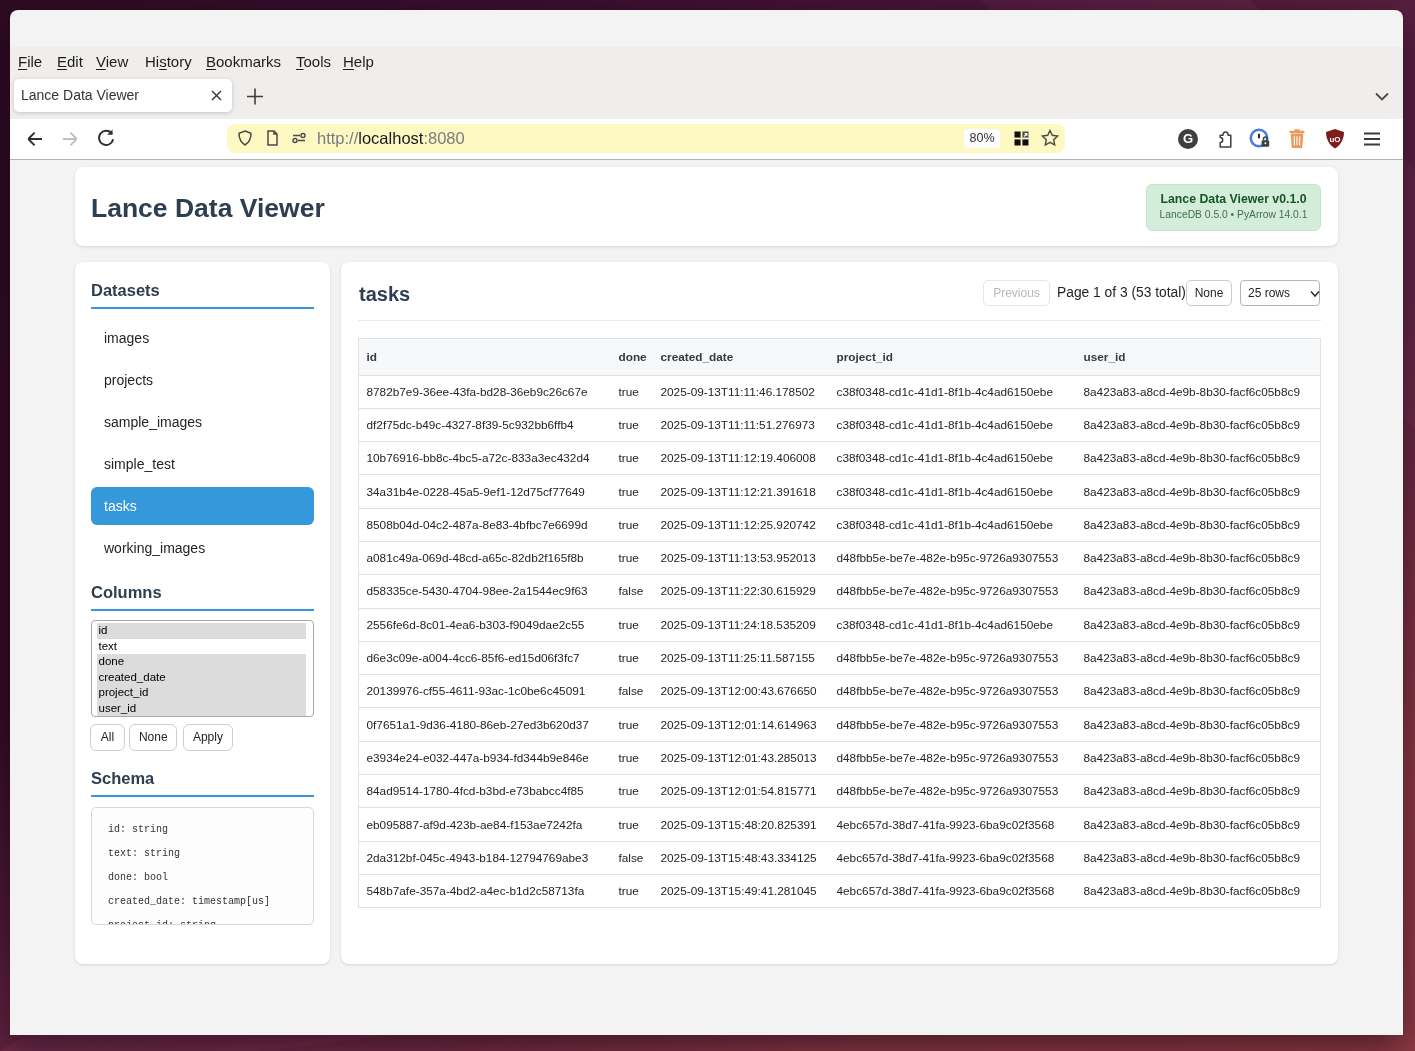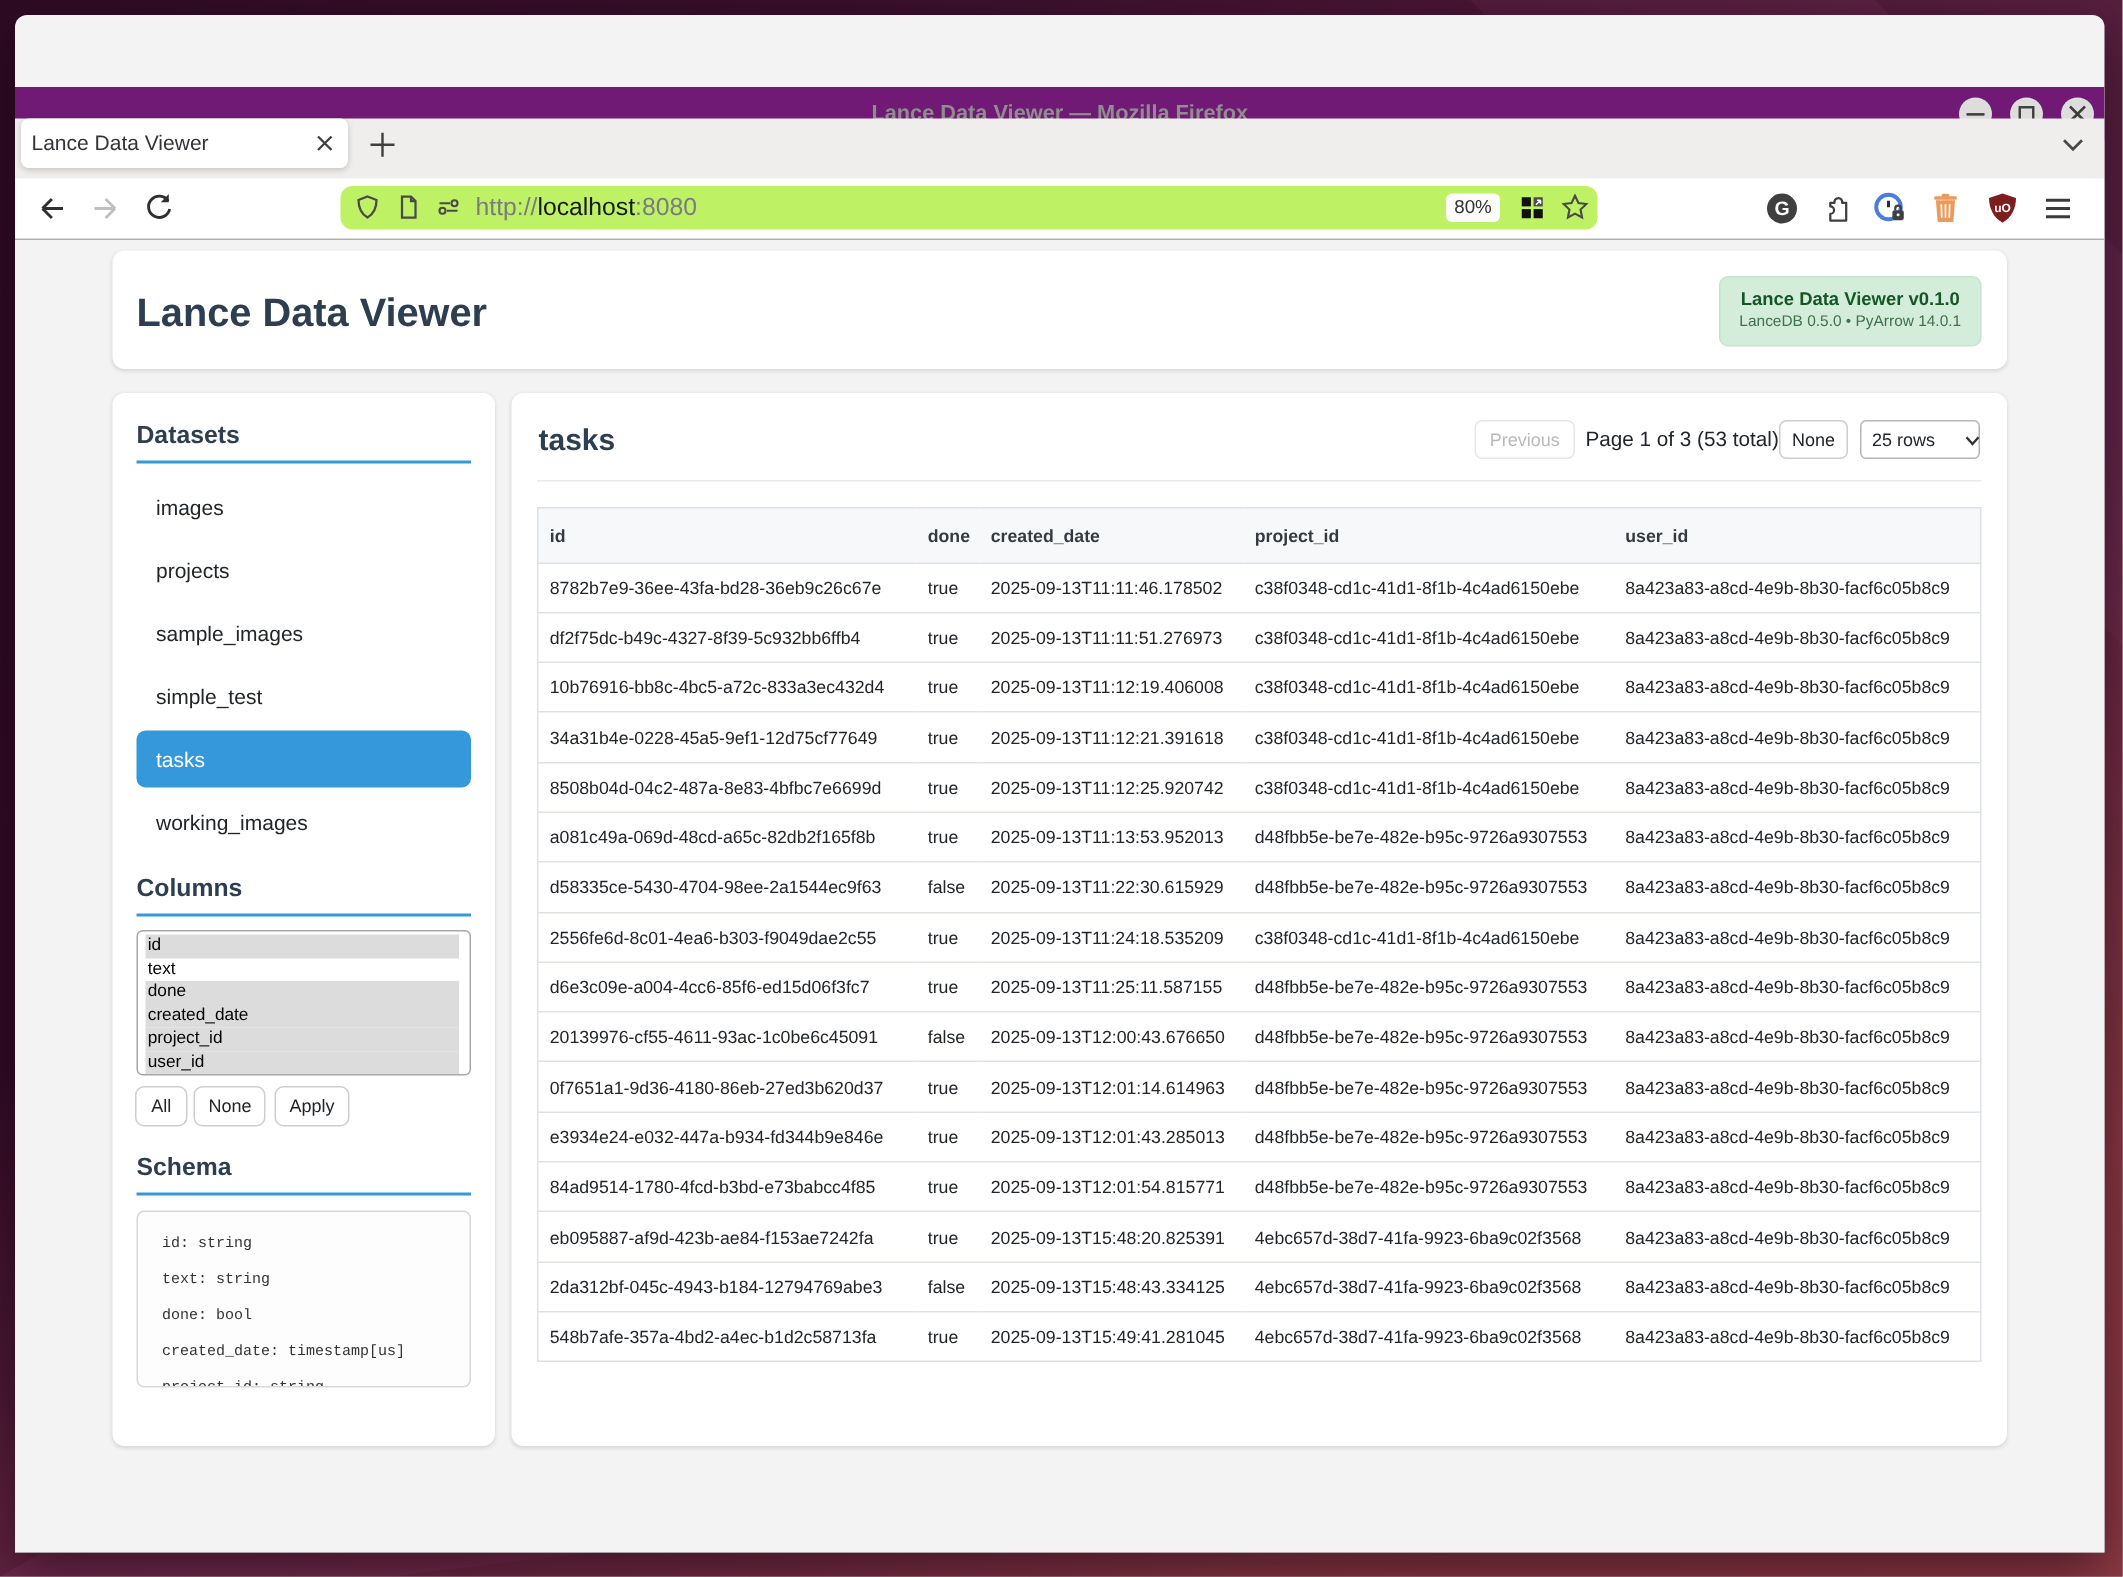--- a/index.html
+++ b/index.html
@@ -33,21 +33,21 @@
 
 #tabbar { position:absolute; left:0; top:69px; width:100%; height:40px; background:#efeeec; }
 #tab1 { position:absolute; left:4px; top:0px; width:218px; height:32.5px; background:#fff; border-radius:5px; box-shadow:0 1px 4px rgba(0,0,0,0.18); }
 #tab1 .tlabel { position:absolute; left:7px; top:0; height:32.5px; line-height:32.5px; font-size:14px; color:#33333a; }
 #tab1 .tclose { position:absolute; right:8px; top:9px; width:15px; height:15px; }
 #newtab { position:absolute; left:230px; top:0px; width:30px; height:33px; }
 #alltabs { position:absolute; right:6px; top:0px; width:30px; height:33px; }
 
 #navbar { position:absolute; left:0; top:109px; width:100%; height:41px; background:#ffffff; border-bottom:1px solid #b0b0b0; }
 .navico { position:absolute; top:0; }
-#urlbar { position:absolute; left:217px; top:4.5px; width:838px; height:29px; background:#bef264; border-radius:8px; }
+#urlbar { position:absolute; left:217px; top:4.5px; width:838px; height:29px; background:#fef9c3; border-radius:8px; }
 #urltext { position:absolute; left:90px; top:0; height:29px; line-height:29px; font-size:16.5px; color:#7b7b80; }
 #urltext b { color:#19191c; font-weight:normal; }
 #zoompill { position:absolute; right:65px; top:5px; width:36px; height:19px; background:#fcfcfd; border-radius:4px; font-size:12.5px; color:#333; text-align:center; line-height:19px; }
 
 #page { position:absolute; left:0; top:150px; width:1393px; height:875px; background:#f3f3f4; }
 .card { position:absolute; background:#fff; border-radius:8px; box-shadow:0 1px 3px rgba(0,0,0,0.13); }
 #hdrcard { left:65px; top:7.4px; width:1263px; height:79px; }
 #hdrcard h1 { position:absolute; left:16px; top:26px; font-size:26.5px; color:#2c3e50; line-height:30px; }
 #badge { position:absolute; right:17px; top:17px; width:175px; height:47px; background:#d4edda; border:1px solid #c3e6cb; border-radius:6px; text-align:center; }
 #badge .b1 { margin-top:7px; font-size:12.3px; font-weight:bold; color:#155724; }
@@ -95,20 +95,29 @@
         <svg width="22" height="22">
           <rect x="6.5" y="6.5" width="9" height="9" fill="none" stroke="#3d3d3d" stroke-width="1.6"></rect>
         </svg>
       </div>
     <div class="wb" id="wb-close">
         <svg width="22" height="22">
           <path d="M6 6 L16 16 M16 6 L6 16" stroke="#3d3d3d" stroke-width="1.7"></path>
         </svg>
       </div>
   </div>
+  <div id="menubar">
+    <span style="left:8px"><u>F</u>ile</span>
+    <span style="left:47px"><u>E</u>dit</span>
+    <span style="left:86px"><u>V</u>iew</span>
+    <span style="left:135px">Hi<u>s</u>tory</span>
+    <span style="left:196px"><u>B</u>ookmarks</span>
+    <span style="left:286px"><u>T</u>ools</span>
+    <span style="left:333px"><u>H</u>elp</span>
+  </div>
   <div id="tabbar">
     <div id="tab1">
       <span class="tlabel">Lance Data Viewer</span>
       <svg class="tclose" width="15" height="15">
           <path d="M3 3 L12 12 M12 3 L3 12" stroke="#3e3e3e" stroke-width="1.5"></path>
         </svg>
     </div>
     <svg id="newtab" width="30" height="33">
         <path d="M15 9.5 L15 25.5 M7 17.5 L23 17.5" stroke="#3e3e3e" stroke-width="1.6"></path>
       </svg>

